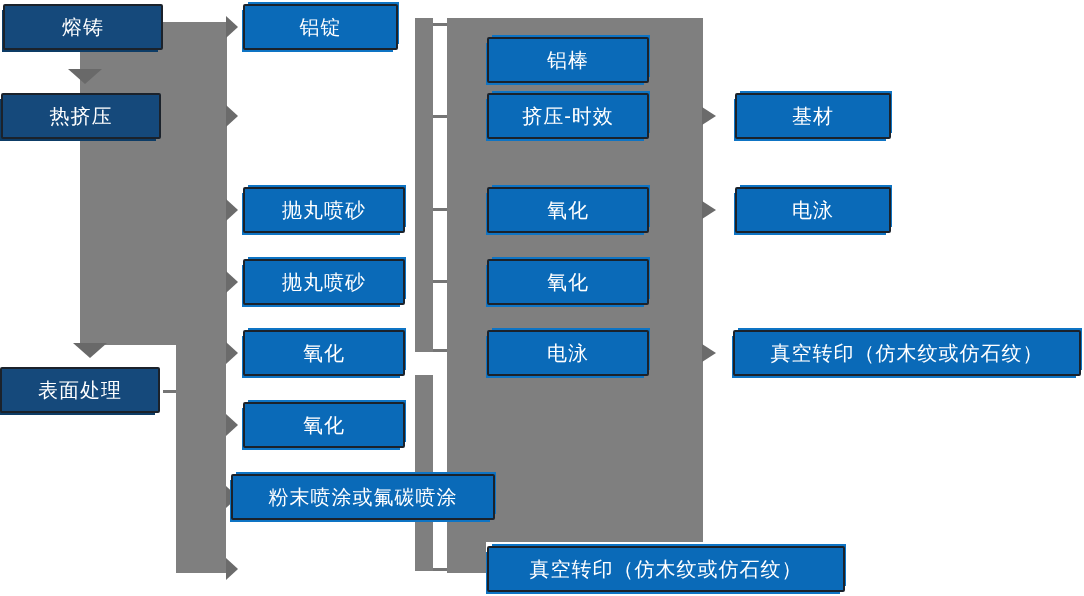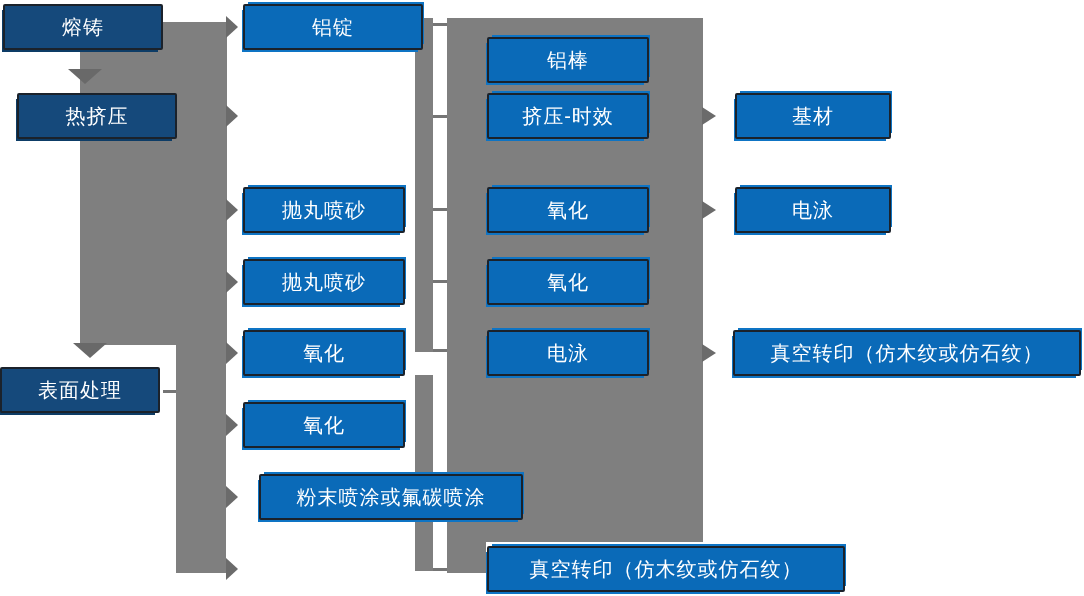--- a/index.html
+++ b/index.html
@@ -59,29 +59,29 @@
   <div class="arrow-r" style="left:226px; top:342px;"></div>
   <div class="arrow-r" style="left:226px; top:414px;"></div>
   <div class="arrow-r" style="left:226px; top:486px;"></div>
   <div class="arrow-r" style="left:226px; top:558px;"></div>
 
   <div class="arrow-r big" style="left:702px; top:107px;"></div>
   <div class="arrow-r big" style="left:702px; top:201px;"></div>
   <div class="arrow-r big" style="left:702px; top:344px;"></div>
 
   <div class="box navy" style="left:3px; top:4px;   width:160px;">熔铸</div>
-  <div class="box navy" style="left:17px; top:93px;  width:160px;font-family:Liberation Serif, serif;">热挤压</div>
+  <div class="box navy" style="left:1px; top:93px;  width:160px;font-family:Liberation Serif, serif;">热挤压</div>
   <div class="box navy" style="left:0; top:367px; width:160px;">表面处理</div>
 
-  <div class="box blue" style="left:243px; top:4px;   width:180px;">铝锭</div>
+  <div class="box blue" style="left:243px; top:4px;   width:155px;">铝锭</div>
   <div class="box blue" style="left:243px; top:187px; width:162px;">抛丸喷砂</div>
   <div class="box blue" style="left:243px; top:259px; width:162px;">抛丸喷砂</div>
   <div class="box blue" style="left:243px; top:330px; width:162px;">氧化</div>
   <div class="box blue" style="left:243px; top:402px; width:162px;">氧化</div>
-  <div class="box blue" style="left:259px; top:474px; width:264px;">粉末喷涂或氟碳喷涂</div>
+  <div class="box blue" style="left:231px; top:474px; width:264px;">粉末喷涂或氟碳喷涂</div>
 
   <div class="box blue" style="left:487px; top:4px;   width:162px;margin-top:33px;">铝棒</div>
   <div class="box blue" style="left:487px; top:93px;  width:162px;">挤压-时效</div>
   <div class="box blue" style="left:487px; top:187px; width:162px;">氧化</div>
   <div class="box blue" style="left:487px; top:259px; width:162px;">氧化</div>
   <div class="box blue" style="left:487px; top:330px; width:162px;">电泳</div>
   <div class="box blue" style="left:487px; top:546px; width:358px;">真空转印（仿木纹或仿石纹）</div>
 
   <div class="box blue" style="left:735px; top:93px;  width:156px;">基材</div>
   <div class="box blue" style="left:735px; top:187px; width:156px;">电泳</div>

